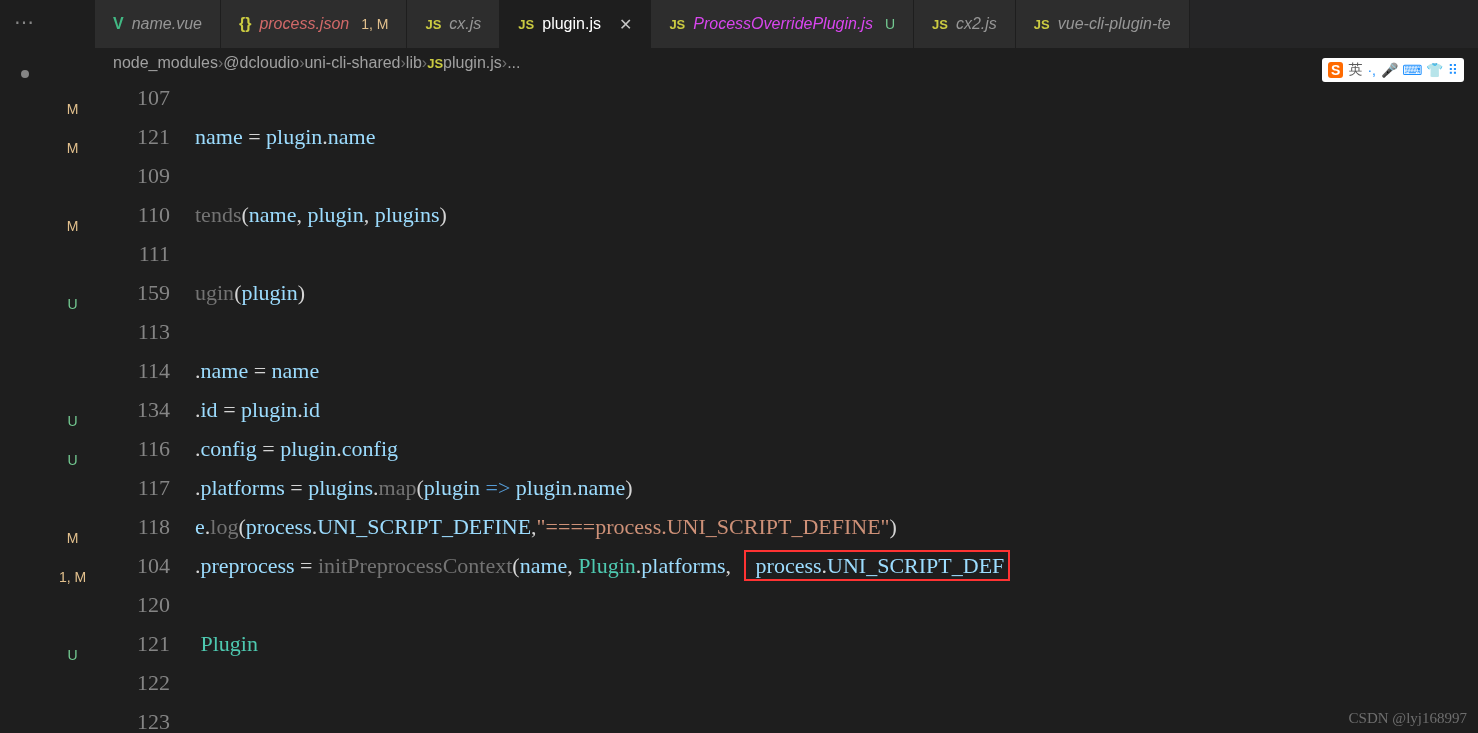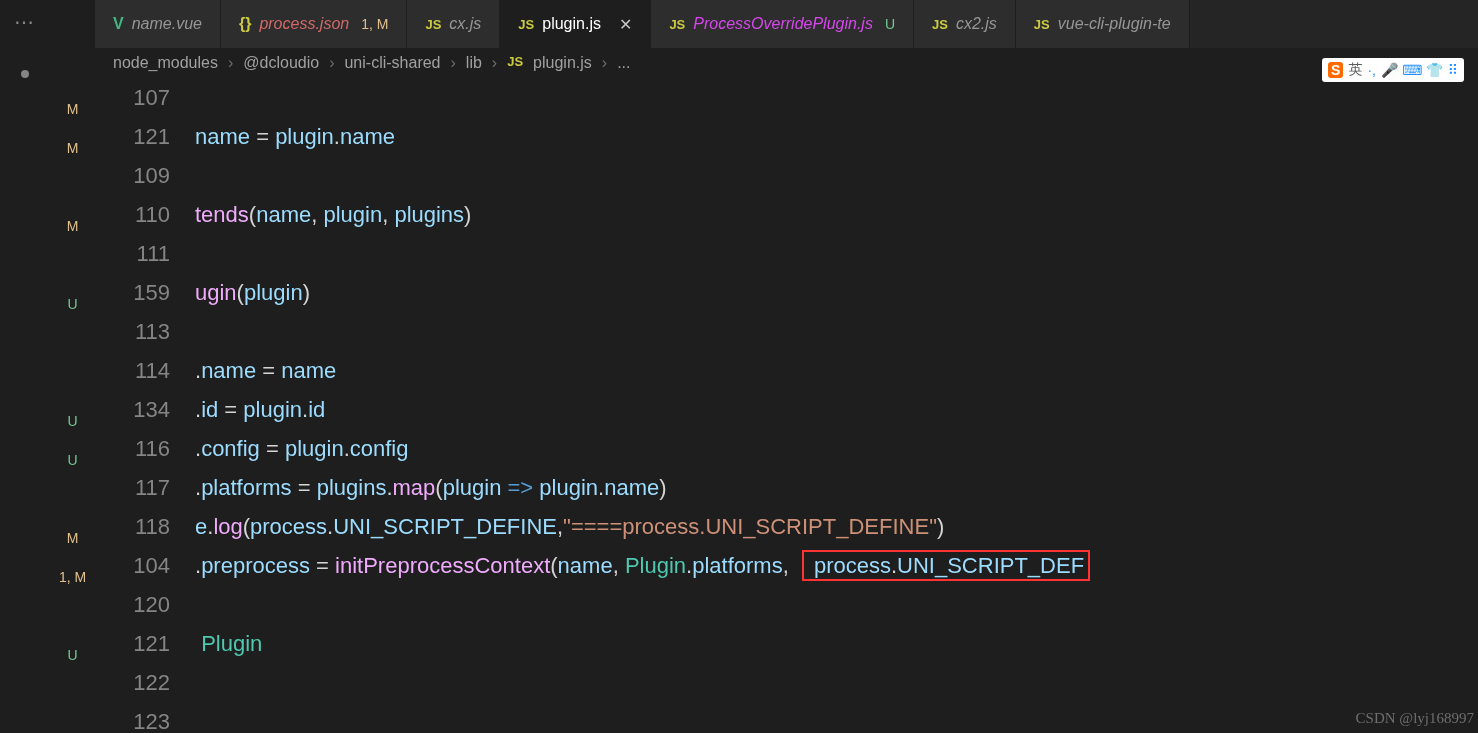--- a/index.html
+++ b/index.html
@@ -85,33 +85,33 @@
 .tab .icon-vue { color: #41b883; font-weight: bold; font-style: normal; }
 .tab .icon-json { color: #cbcb41; font-weight: bold; font-style: normal; }
 .tab .icon-js { color: #cbcb41; font-weight: bold; font-style: normal; font-size: 13px; }
 .tab .status { color: #e2c08d; font-style: normal; font-size: 14px; margin-left: 4px; }
 .tab .status-u { color: #73c991; font-style: normal; font-size: 14px; margin-left: 4px; }
 .tab .git-name { color: #d946ef; }
 .tab .close { color: #c5c5c5; margin-left: 10px; font-style: normal; }
 .tab.pjson { color: #d16969; }
 .breadcrumb {
   display: flex;
+  align-items: center;
   padding: 6px 18px;
   background: #1e1e1e;
   color: #a0a0a0;
   font-size: 16px;
-  gap: 10px;
 }
 .breadcrumb .sep { color: #6e6e6e; }
 .breadcrumb .icon-js { color: #cbcb41; font-weight: bold; font-size: 13px; }
 .editor {
   flex: 1;
   display: flex;
   background: #1e1e1e;
-  font-family: Liberation Sans, sans-serif;
+  font-family: Liberation Serif, serif;
   font-size: 22px;
   line-height: 39px;
   overflow: hidden;
 }
 .gutter {
   width: 100px;
   text-align: right;
   color: #858585;
   padding-right: 25px;
   user-select: none;
@@ -119,33 +119,33 @@
 .gutter .ln { height: 39px; }
 .code {
   flex: 1;
   white-space: pre;
   color: #d4d4d4;
   position: relative;
 }
 .code .line { height: 39px; }
 .tok-var { color: #9cdcfe; }
 .tok-prop { color: #9cdcfe; }
-.tok-fn { color: #f0abfc; }
+.tok-fn { color: #737373; }
 .tok-str { color: #ce9178; }
 .tok-cls { color: #4ec9b0; }
 .tok-kw { color: #569cd6; }
 .tok-plain { color: #d4d4d4; }
 .red-box {
   border: 2px solid #ff3333;
   padding: 1px 4px;
   margin-left: 13px;
 }
 .watermark {
   position: absolute;
-  right: 4px;
+  right: 11px;
   bottom: 6px;
   color: #6e6e6e;
   font-size: 15px;
   font-family: 'Segoe UI';
 }
 .ime {
   position: absolute;
   top: 58px;
   right: 14px;
   background: #ffffff;

